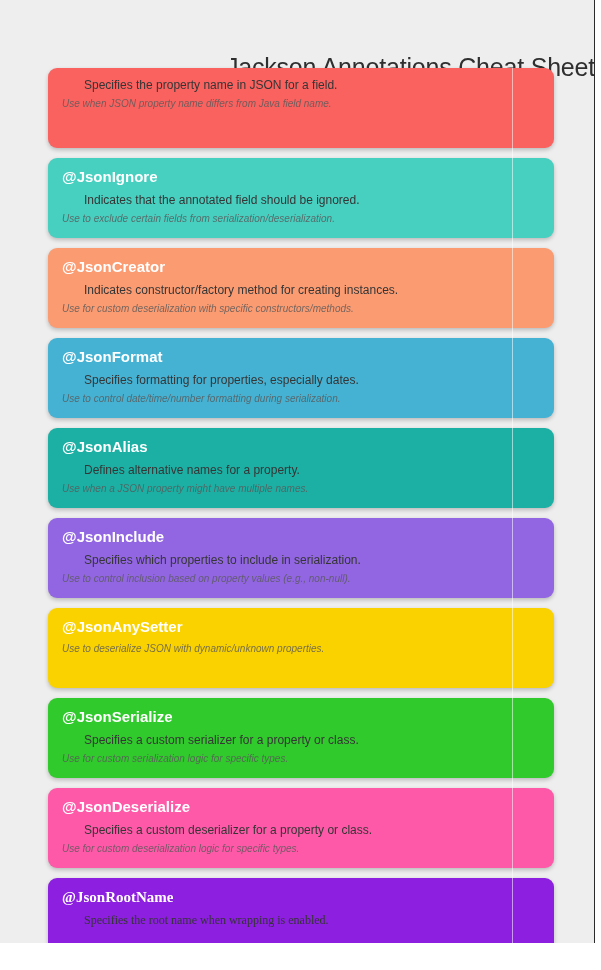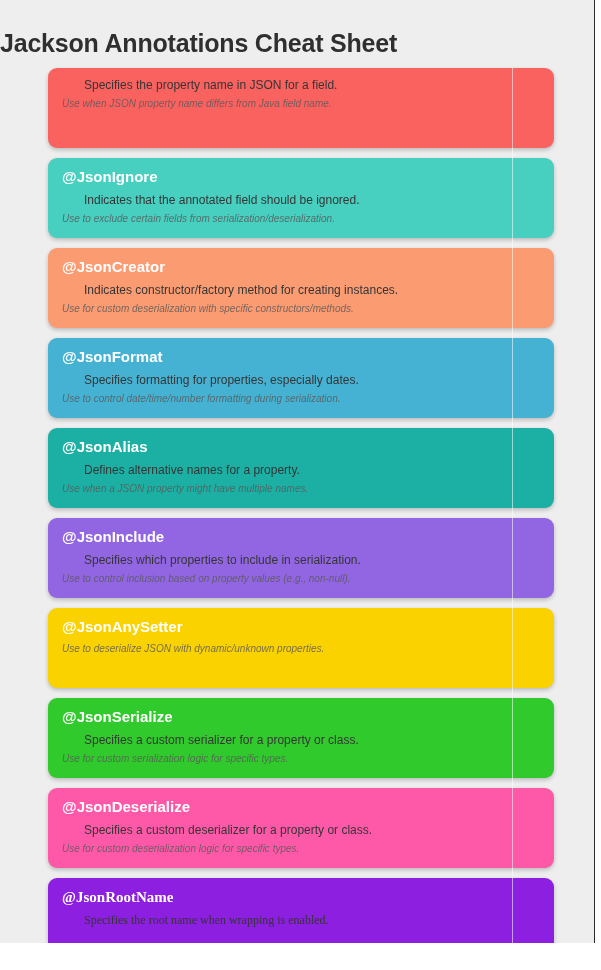--- a/index.html
+++ b/index.html
@@ -38,25 +38,25 @@
     left: 594px;
     top: 0;
     width: 2px;
     height: 943px;
     background: #2b2b2b;
   }
 
   #page-title {
     position: absolute;
     left: 0;
-    top: 10px;
+    top: 34px;
     width: 595px;
-    text-align: left;
+    text-align: right;
     font-size: 25px;
-    font-weight: bold;
+    font-weight: normal;
     color: #2f2f2f;
     letter-spacing: -0.2px;
     line-height: 32px;
   }
 
   #card-list {
     position: absolute;
     left: 48px;
     top: 68px;
     width: 506px;

